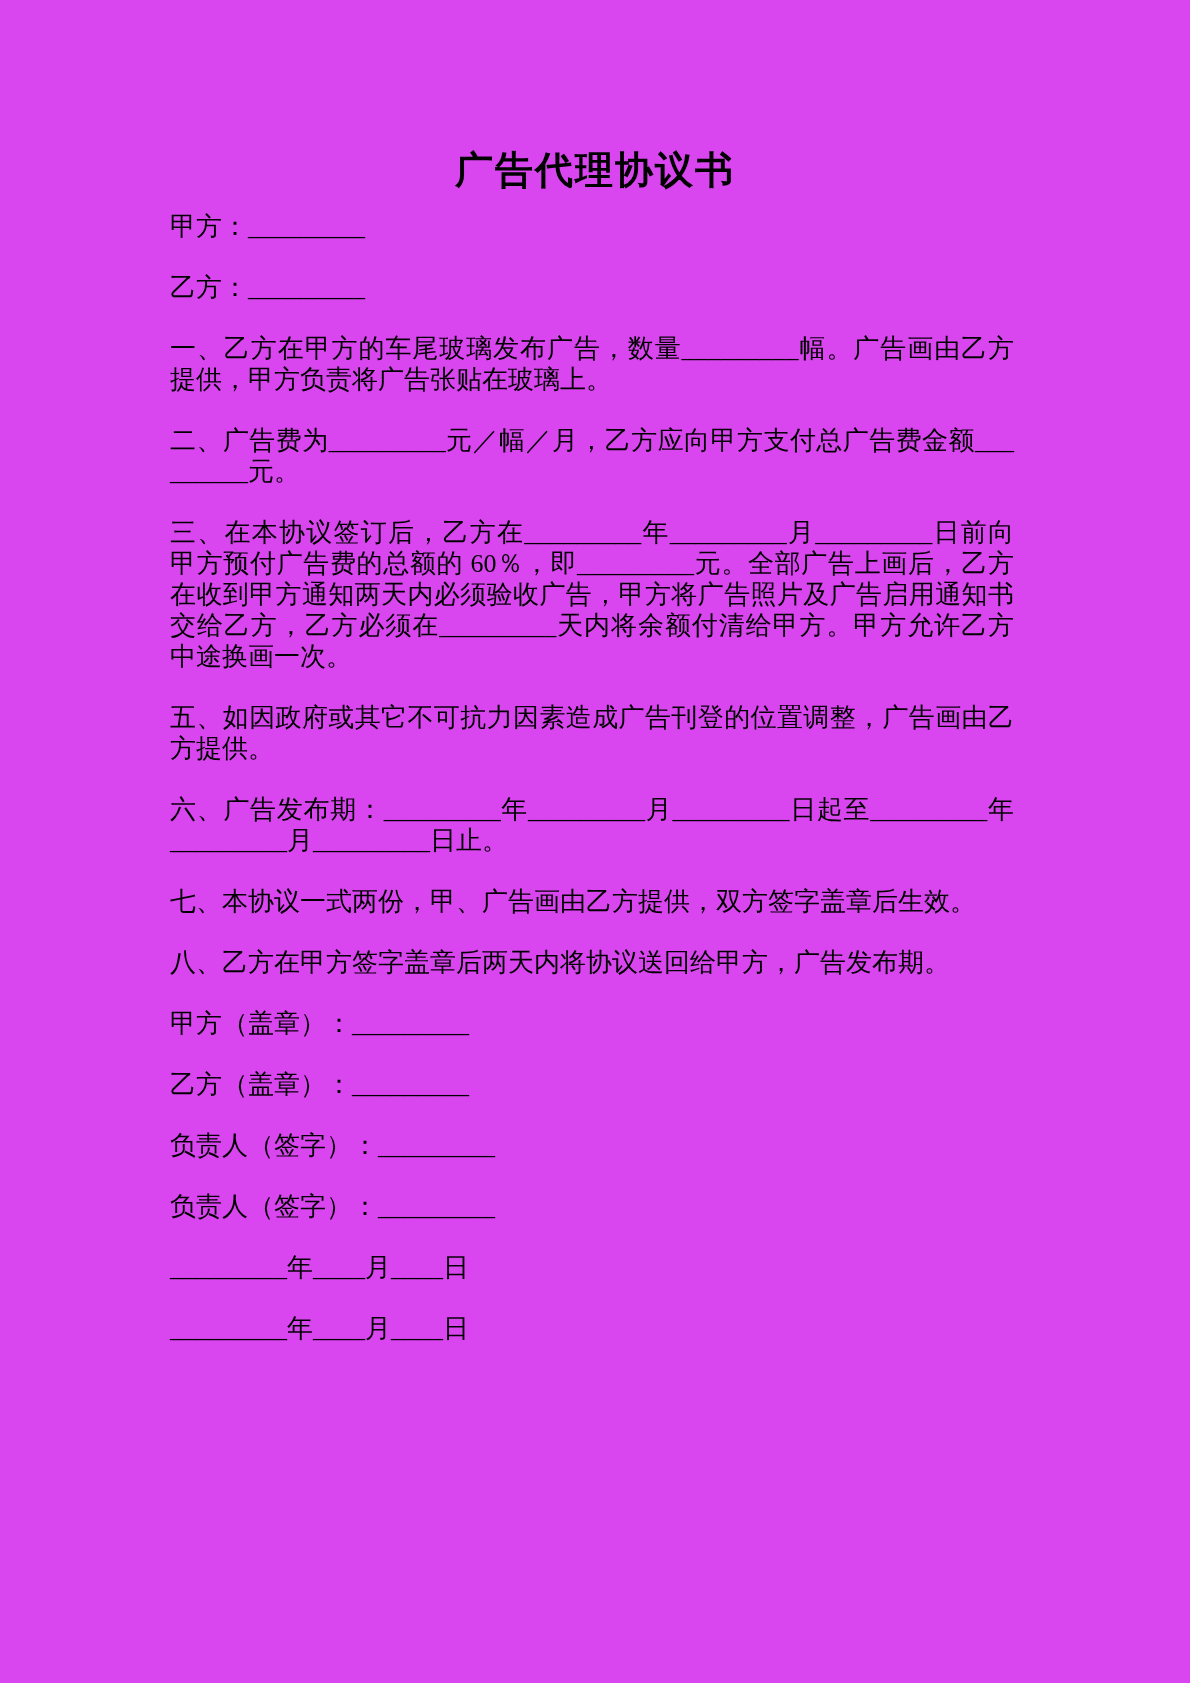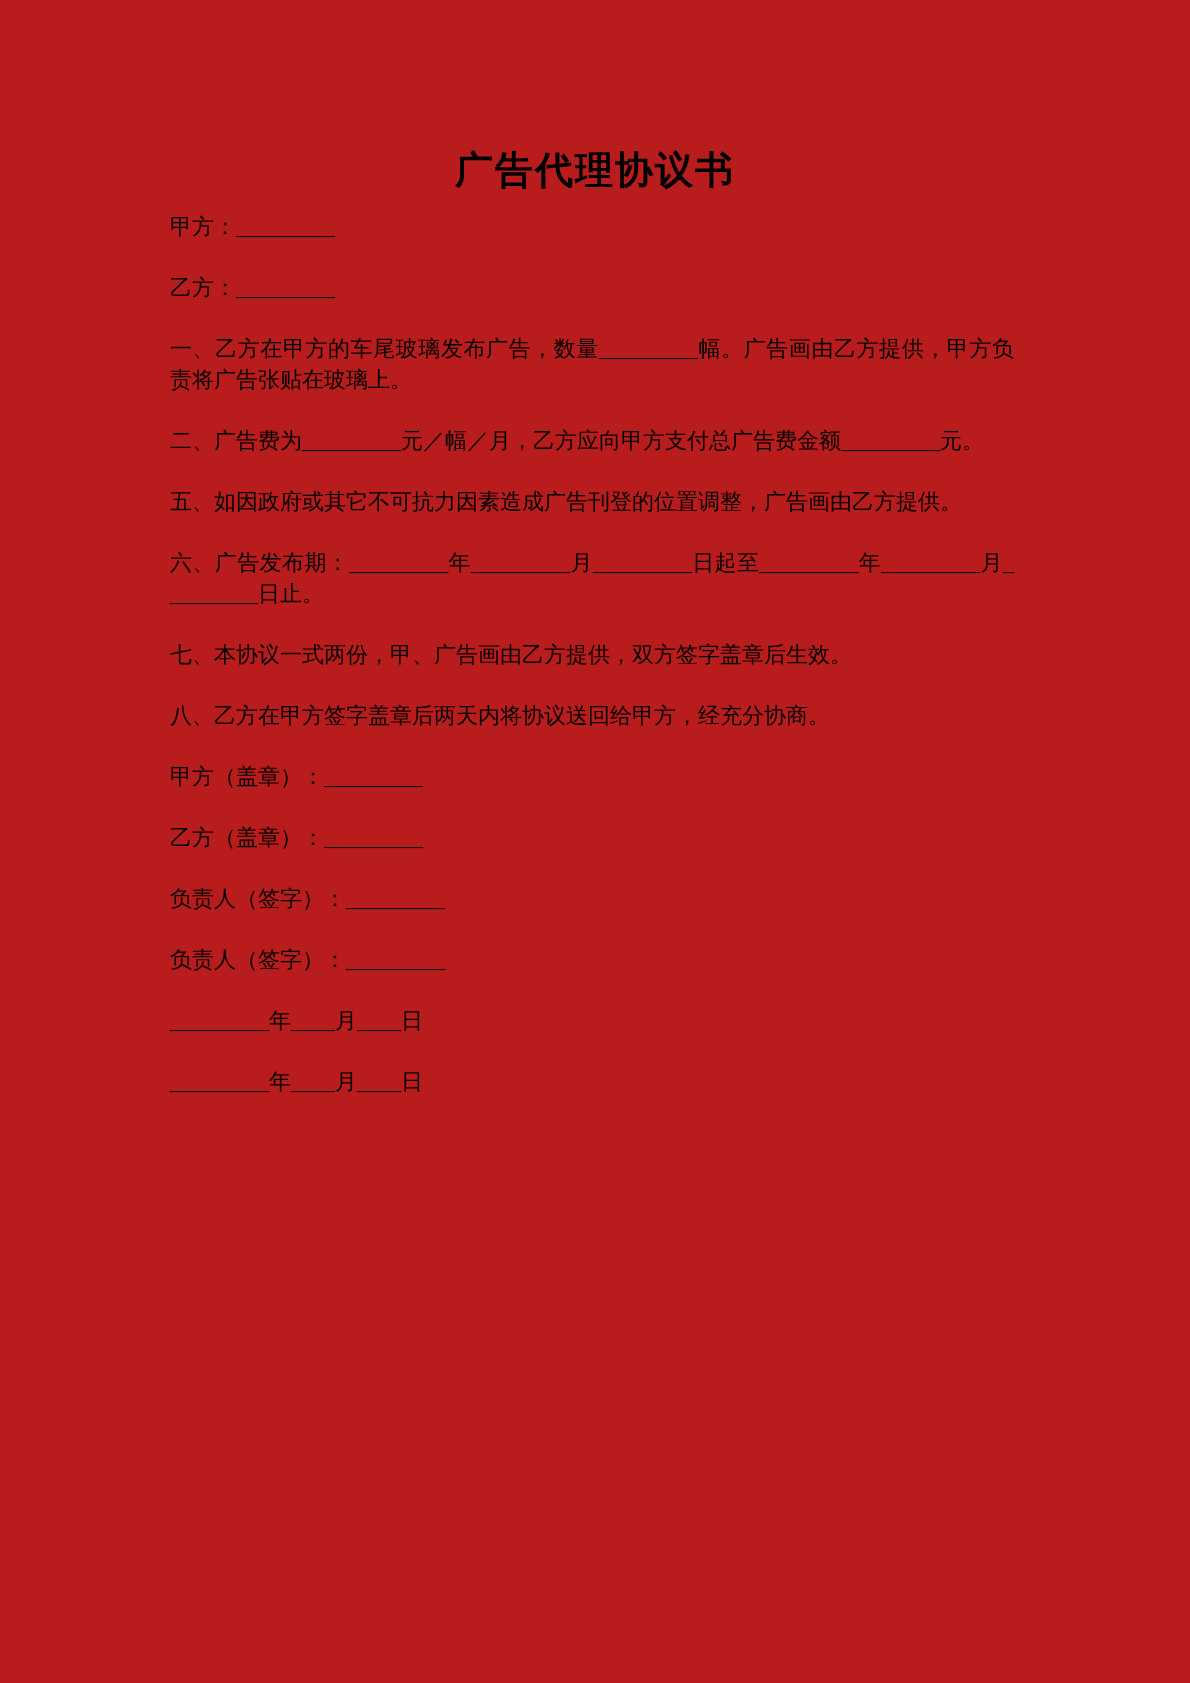--- a/index.html
+++ b/index.html
@@ -5,56 +5,57 @@
   html, body {
     margin: 0;
     padding: 0;
     background: #ffffff;
   }
   .page {
     position: relative;
     width: 1190px;
     height: 1683px;
     margin: 0 auto;
-    background: #b91c1c;
+    background: #d946ef;
     box-sizing: border-box;
     padding: 145px 170px 0 170px;
     font-family: "Liberation Serif", "DejaVu Serif", serif;
     color: #000000;
     overflow: hidden;
   }
   .doc-title {
     text-align: center;
     font-size: 38px;
     line-height: 50px;
     font-weight: bold;
     margin: 0 0 16px 0;
     letter-spacing: 2px;
   }
   .para {
-    font-size: 22px;
+    font-size: 26px;
     line-height: 31px;
     margin: 0 6px 30px 0;
     word-break: break-all;
     text-align: justify;
   }
 </style>
 </head>
 <body>
 
 <div class="page">
   <h1 class="doc-title">广告代理协议书</h1>
 
   <p class="para">甲方：_________</p>
   <p class="para">乙方：_________</p>
   <p class="para">一、乙方在甲方的车尾玻璃发布广告，数量_________幅。广告画由乙方提供，甲方负责将广告张贴在玻璃上。</p>
   <p class="para">二、广告费为_________元／幅／月，乙方应向甲方支付总广告费金额_________元。</p>
+  <p class="para">三、在本协议签订后，乙方在_________年_________月_________日前向甲方预付广告费的总额的 60％，即_________元。全部广告上画后，乙方在收到甲方通知两天内必须验收广告，甲方将广告照片及广告启用通知书交给乙方，乙方必须在_________天内将余额付清给甲方。甲方允许乙方中途换画一次。</p>
   <p class="para">五、如因政府或其它不可抗力因素造成广告刊登的位置调整，广告画由乙方提供。</p>
   <p class="para">六、广告发布期：_________年_________月_________日起至_________年_________月_________日止。</p>
   <p class="para">七、本协议一式两份，甲、广告画由乙方提供，双方签字盖章后生效。</p>
-  <p class="para">八、乙方在甲方签字盖章后两天内将协议送回给甲方，经充分协商。</p>
+  <p class="para">八、乙方在甲方签字盖章后两天内将协议送回给甲方，广告发布期。</p>
   <p class="para">甲方（盖章）：_________</p>
   <p class="para">乙方（盖章）：_________</p>
   <p class="para">负责人（签字）：_________</p>
   <p class="para">负责人（签字）：_________</p>
   <p class="para">_________年____月____日</p>
   <p class="para">_________年____月____日</p>
 </div>
 
 </body></html>

